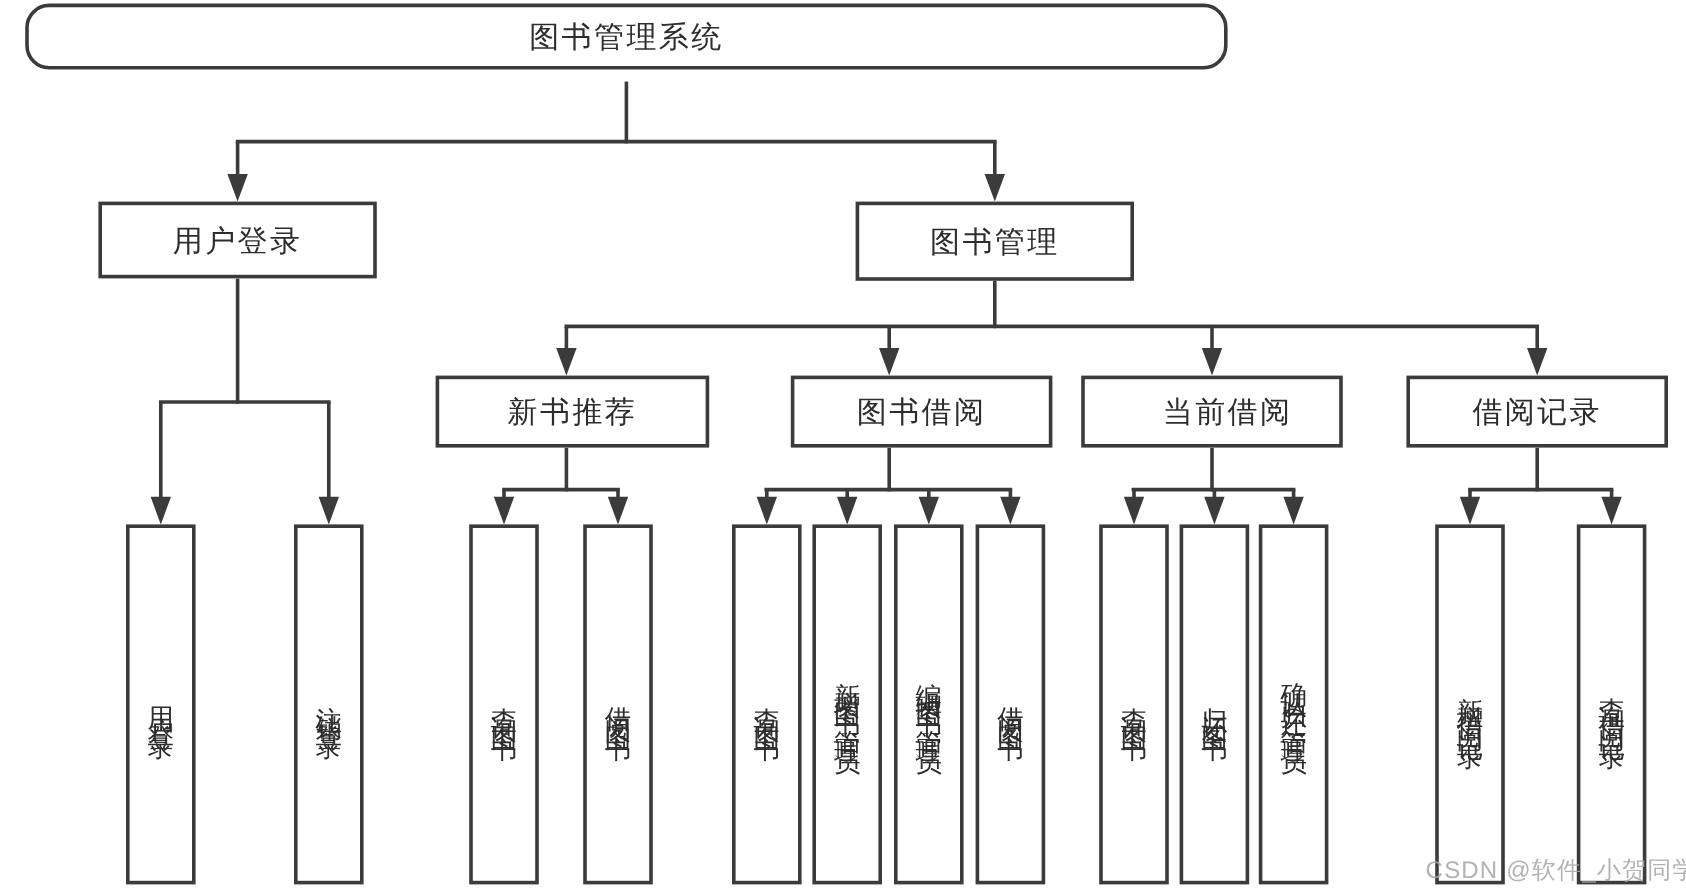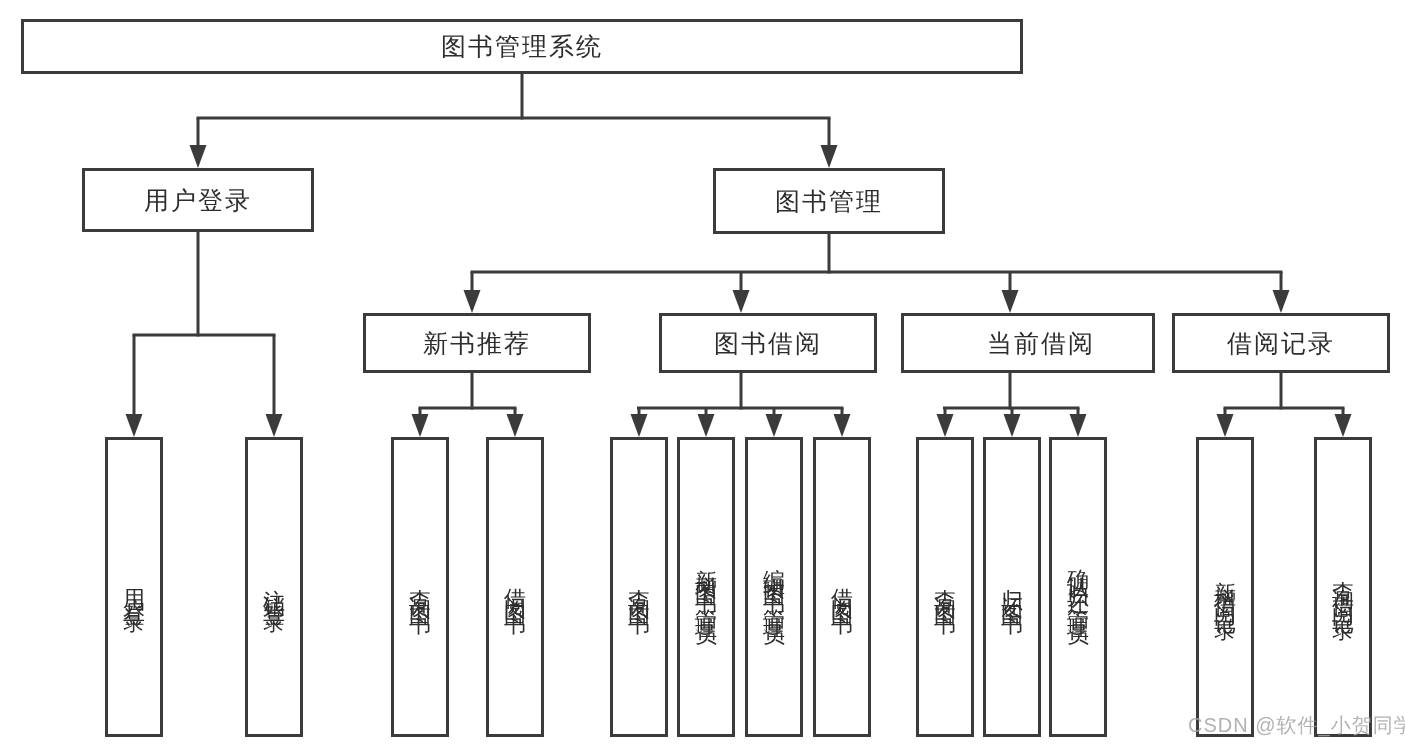--- a/index.html
+++ b/index.html
@@ -113,28 +113,28 @@
     <polygon points="1069.5,414 1086.5,414 1078,437"></polygon>
 
     <line x1="1281" y1="373" x2="1281" y2="409.5"></line>
     <line x1="1223.5" y1="408" x2="1344.5" y2="408"></line>
     <line x1="1225" y1="408" x2="1225" y2="416"></line>
     <polygon points="1216.5,414 1233.5,414 1225,437"></polygon>
     <line x1="1343" y1="408" x2="1343" y2="416"></line>
     <polygon points="1334.5,414 1351.5,414 1343,437"></polygon>
   </svg>
 
-  <div class="node hbox" style="left:21px; top:19px; width:1002px; height:55px;">图书管理系统</div>
+  <div class="node hbox" style="left:21px; top:3px; width:1002px; height:55px;border-radius:20px;">图书管理系统</div>
 
   <div class="node hbox" style="left:82px; top:168px; width:232px; height:64px;">用户登录</div>
   <div class="node hbox" style="left:713px; top:168px; width:232px; height:66px;">图书管理</div>
 
   <div class="node hbox" style="left:363px; top:313px; width:228px; height:60px;">新书推荐</div>
   <div class="node hbox" style="left:659px; top:313px; width:218px; height:60px;">图书借阅</div>
-  <div class="node hbox" style="left:901px; top:313px; width:254px; height:60px;padding-left:26px;">当前借阅</div>
+  <div class="node hbox" style="left:901px; top:313px; width:218px; height:60px;padding-left:26px;">当前借阅</div>
   <div class="node hbox" style="left:1172px; top:313px; width:218px; height:60px;">借阅记录</div>
 
   <div class="node vbox" style="left:105px; top:437px; width:58px; height:300px;">用户登录</div>
   <div class="node vbox" style="left:245px; top:437px; width:58px; height:300px;">注销登录</div>
 
   <div class="node vbox" style="left:391px; top:437px; width:58px; height:300px;">查询图书</div>
   <div class="node vbox" style="left:486px; top:437px; width:58px; height:300px;">借阅图书</div>
 
   <div class="node vbox" style="left:610px; top:437px; width:58px; height:300px;">查询图书</div>
   <div class="node vbox" style="left:677px; top:437px; width:58px; height:300px;">新增图书（管理员）</div>

